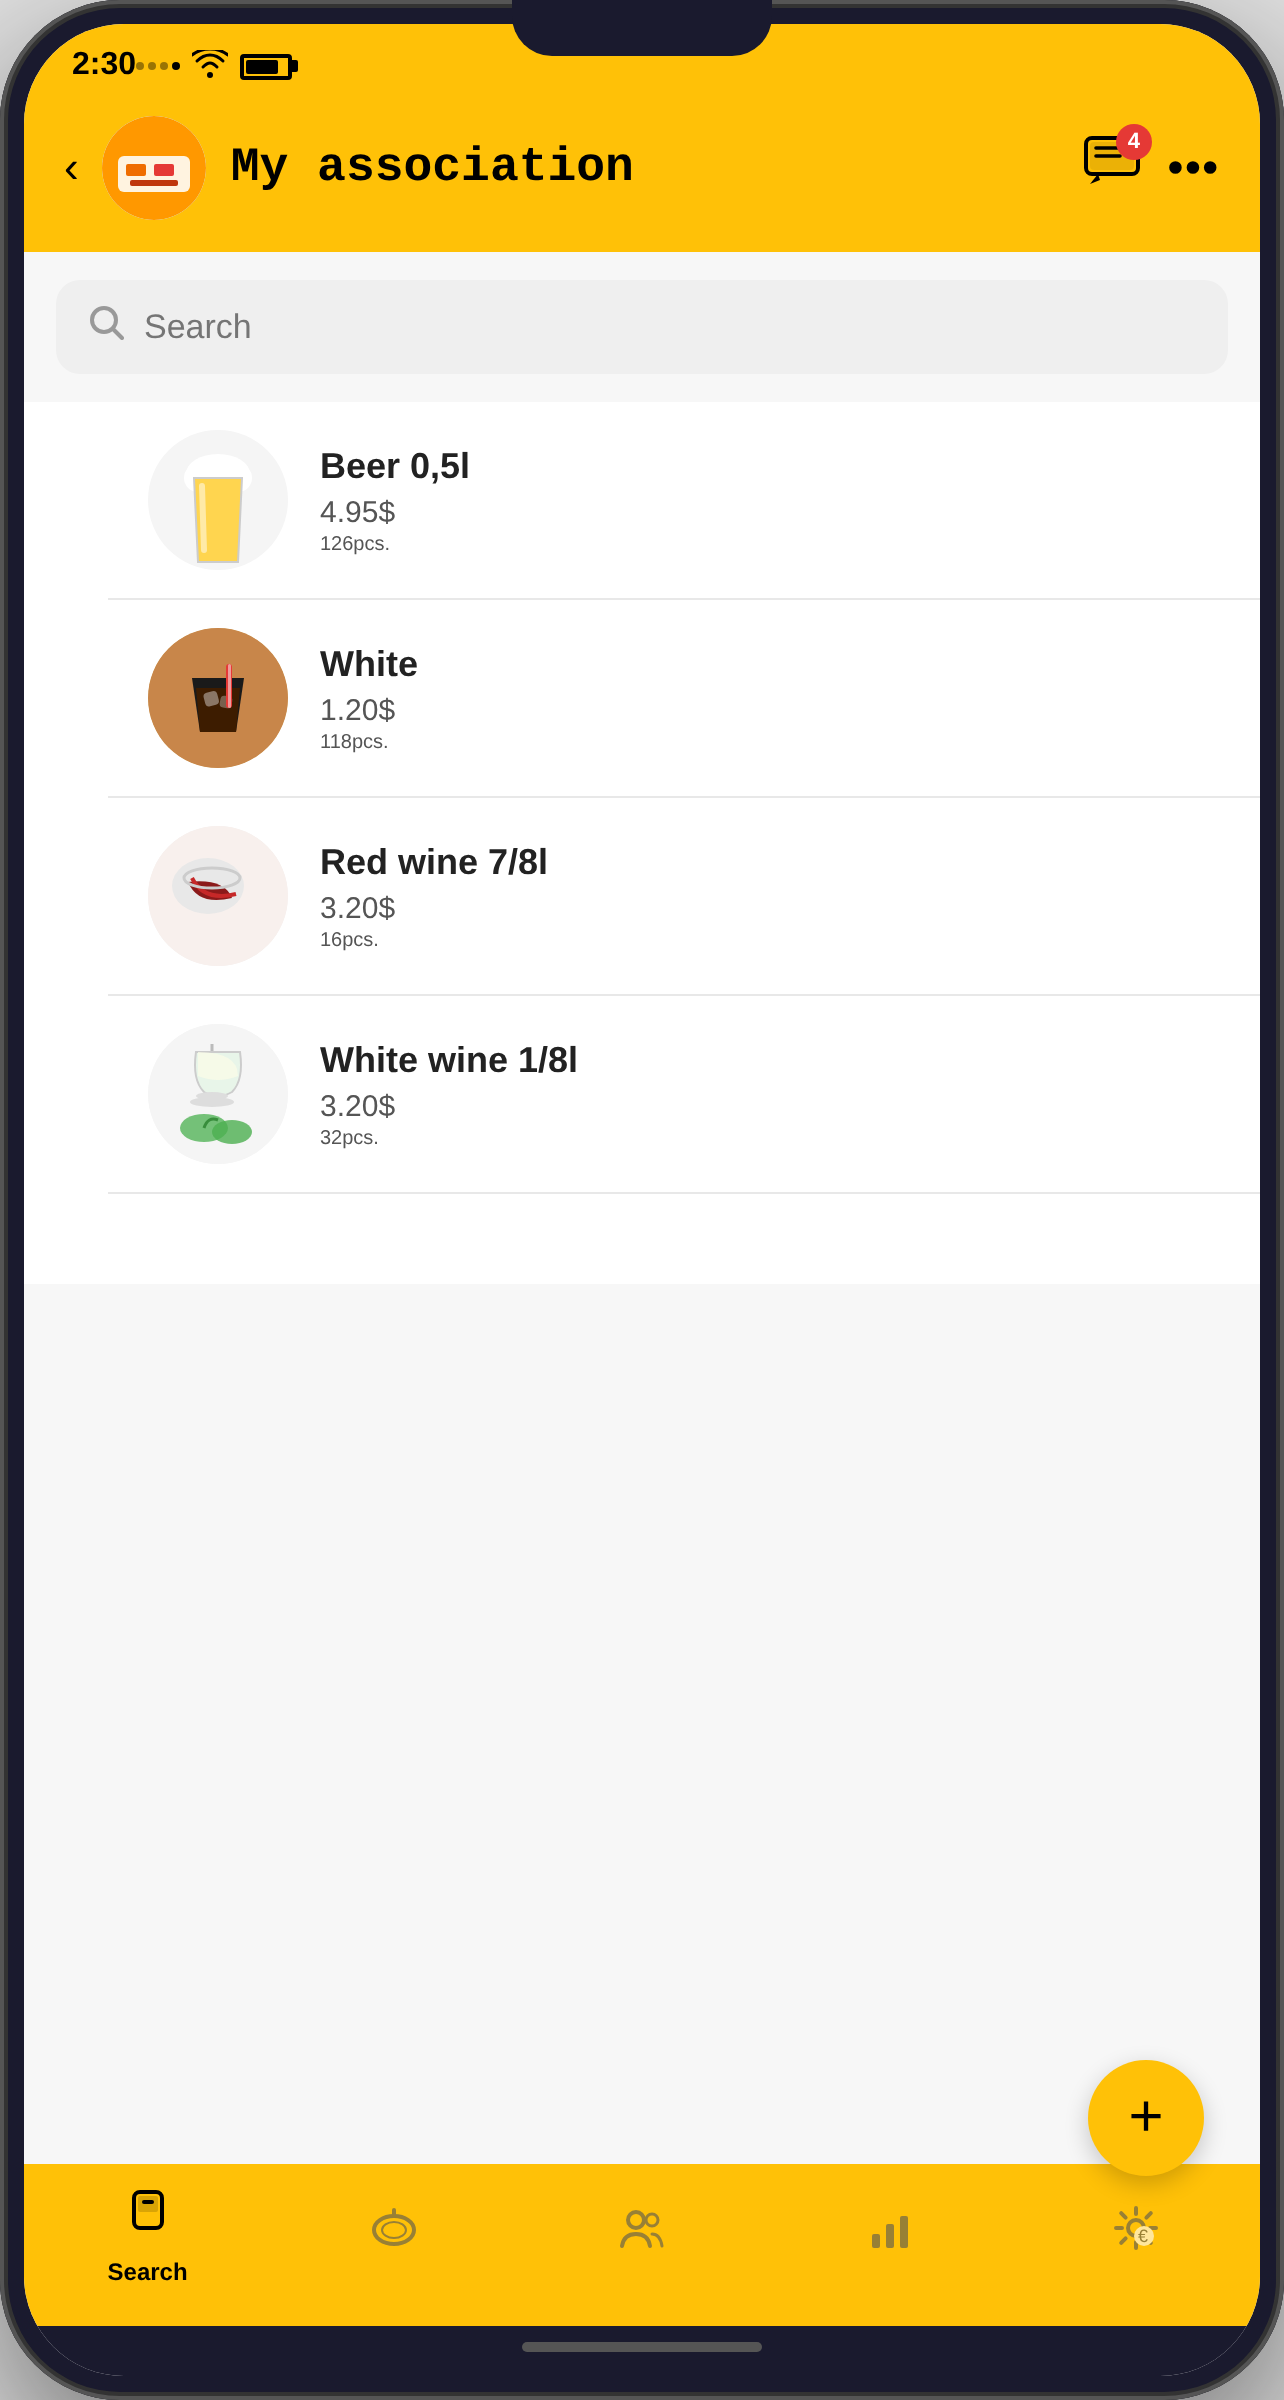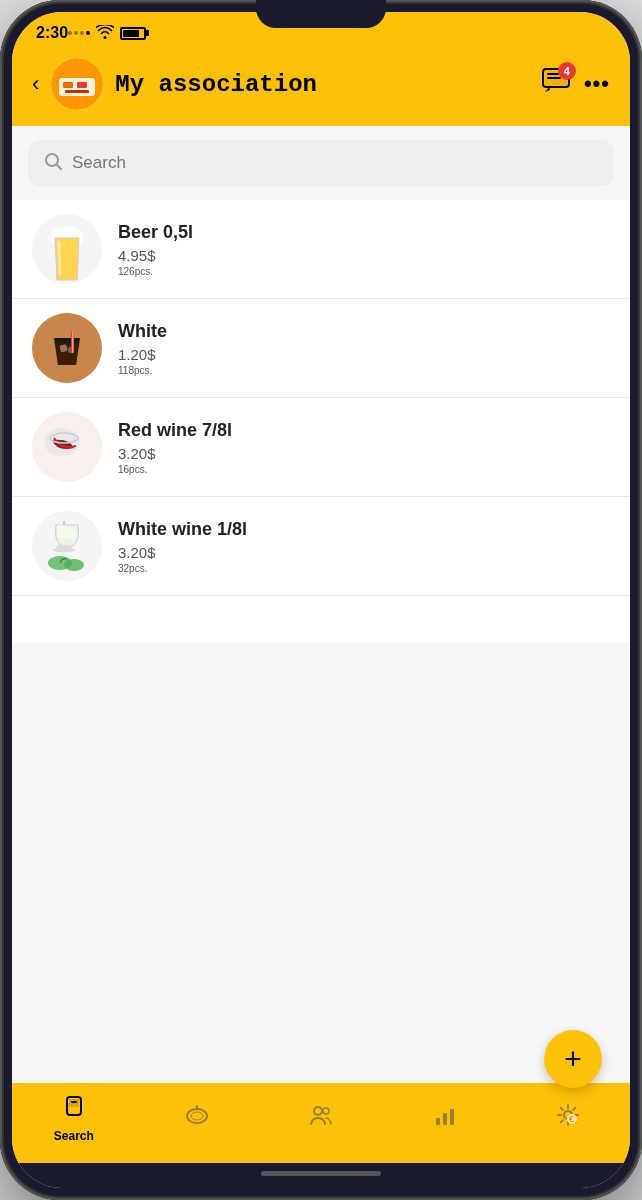--- a/index.html
+++ b/index.html
@@ -243,20 +243,21 @@
       background: #fff;
       flex: 1;
     }
     .list-item {
       display: flex;
       align-items: center;
       padding: 14px 20px;
       border-bottom: 1px solid #e8e8e8;
       cursor: pointer;
       background: #fff;
+      margin-left: 42px;
     }
     .item-img {
       width: 70px;
       height: 70px;
       border-radius: 50%;
       background: #f0f0f0;
       flex-shrink: 0;
       display: flex;
       align-items: center;
       justify-content: center;

